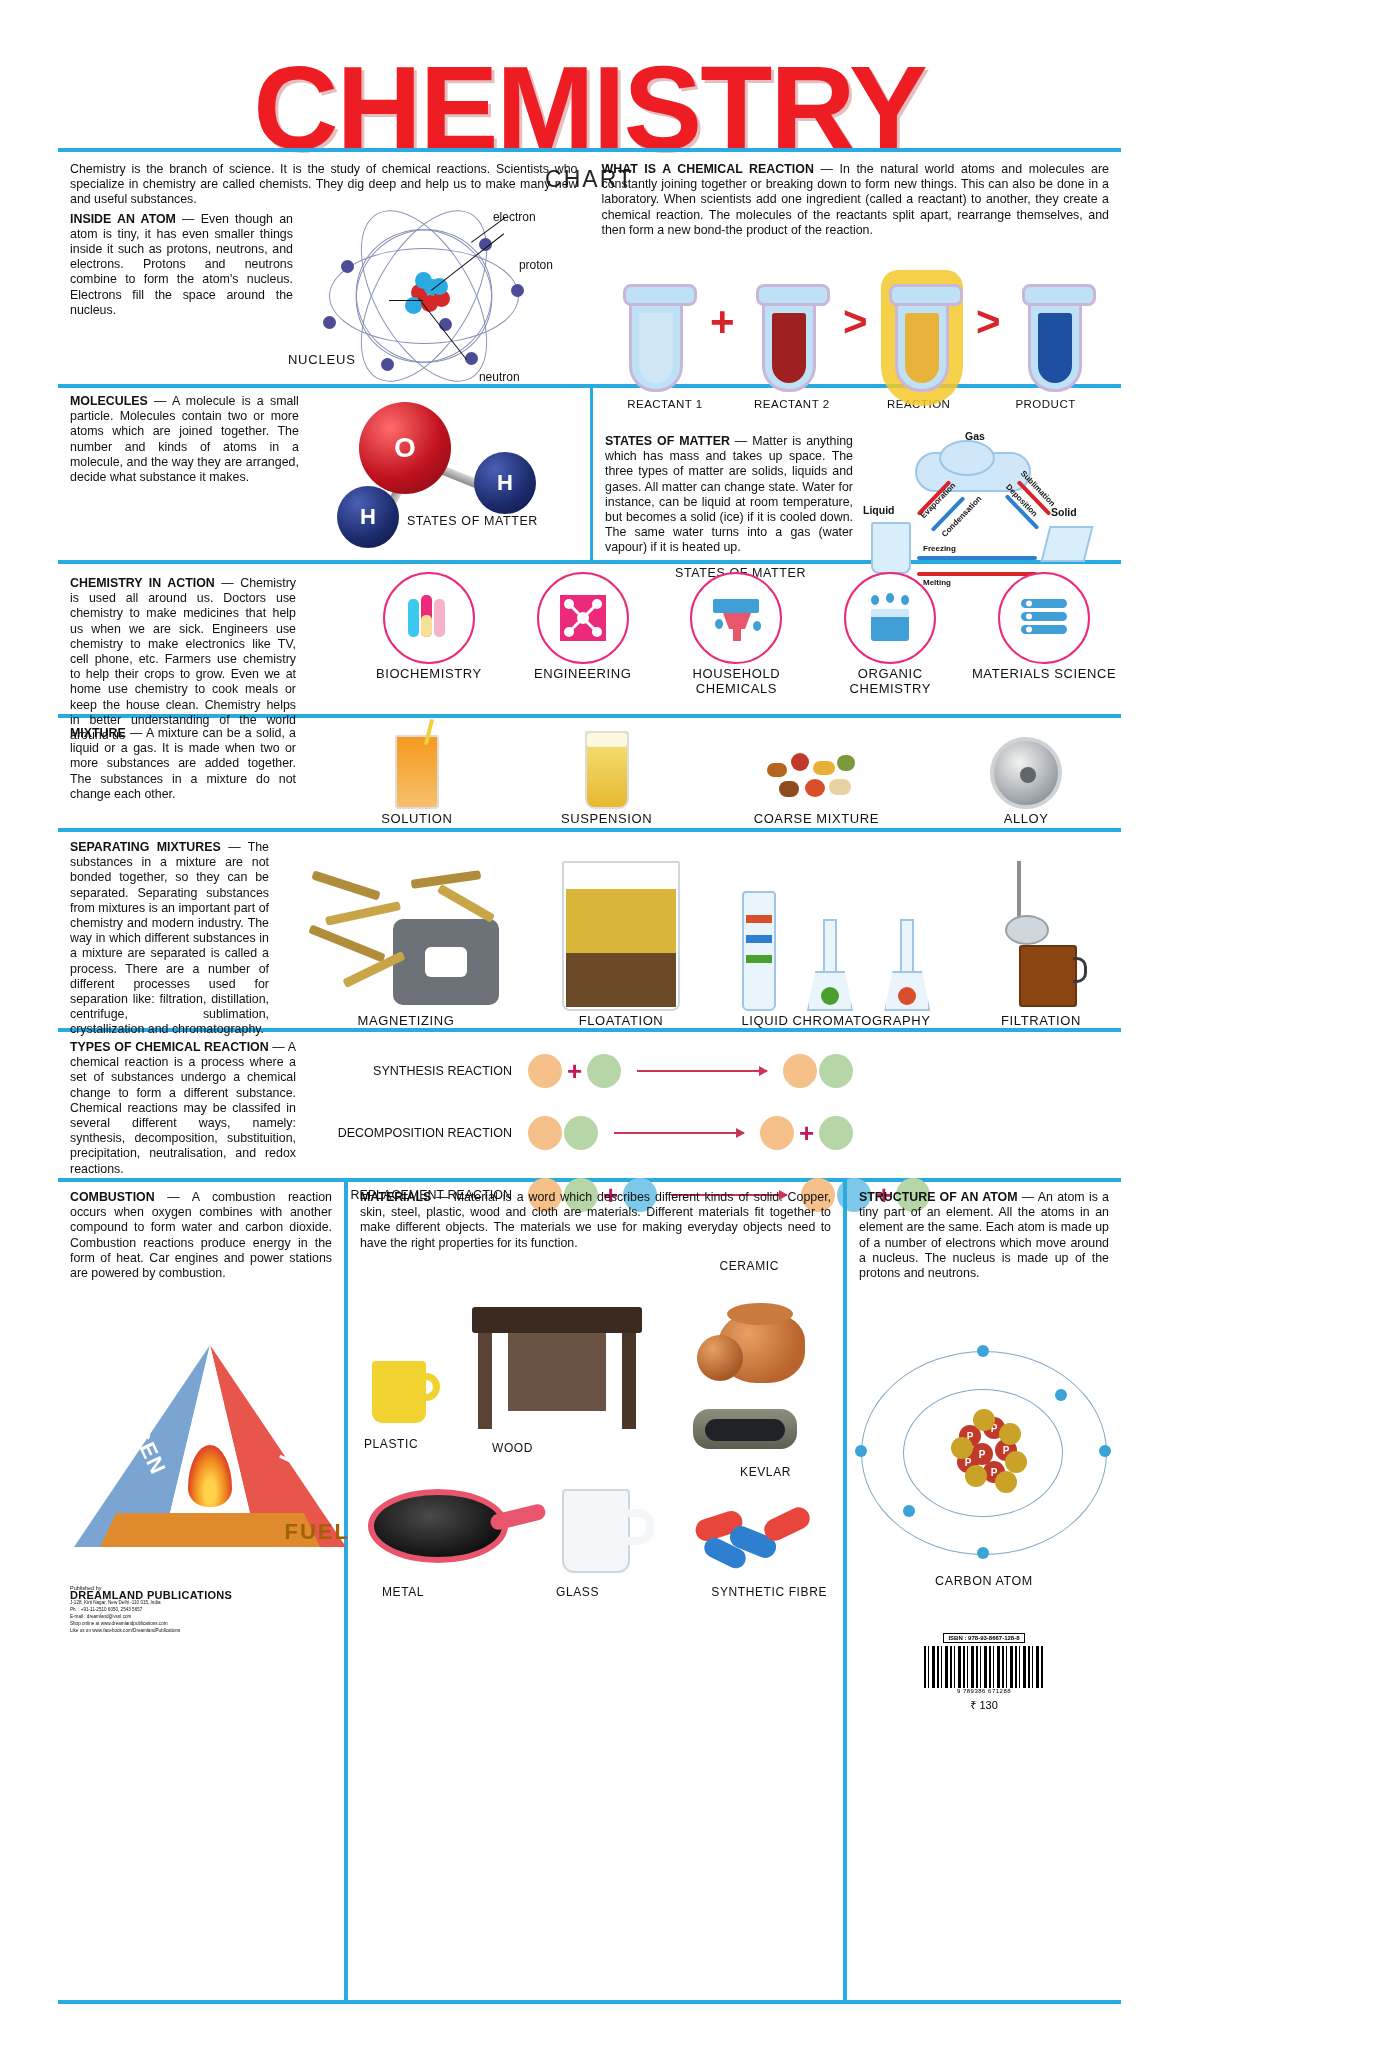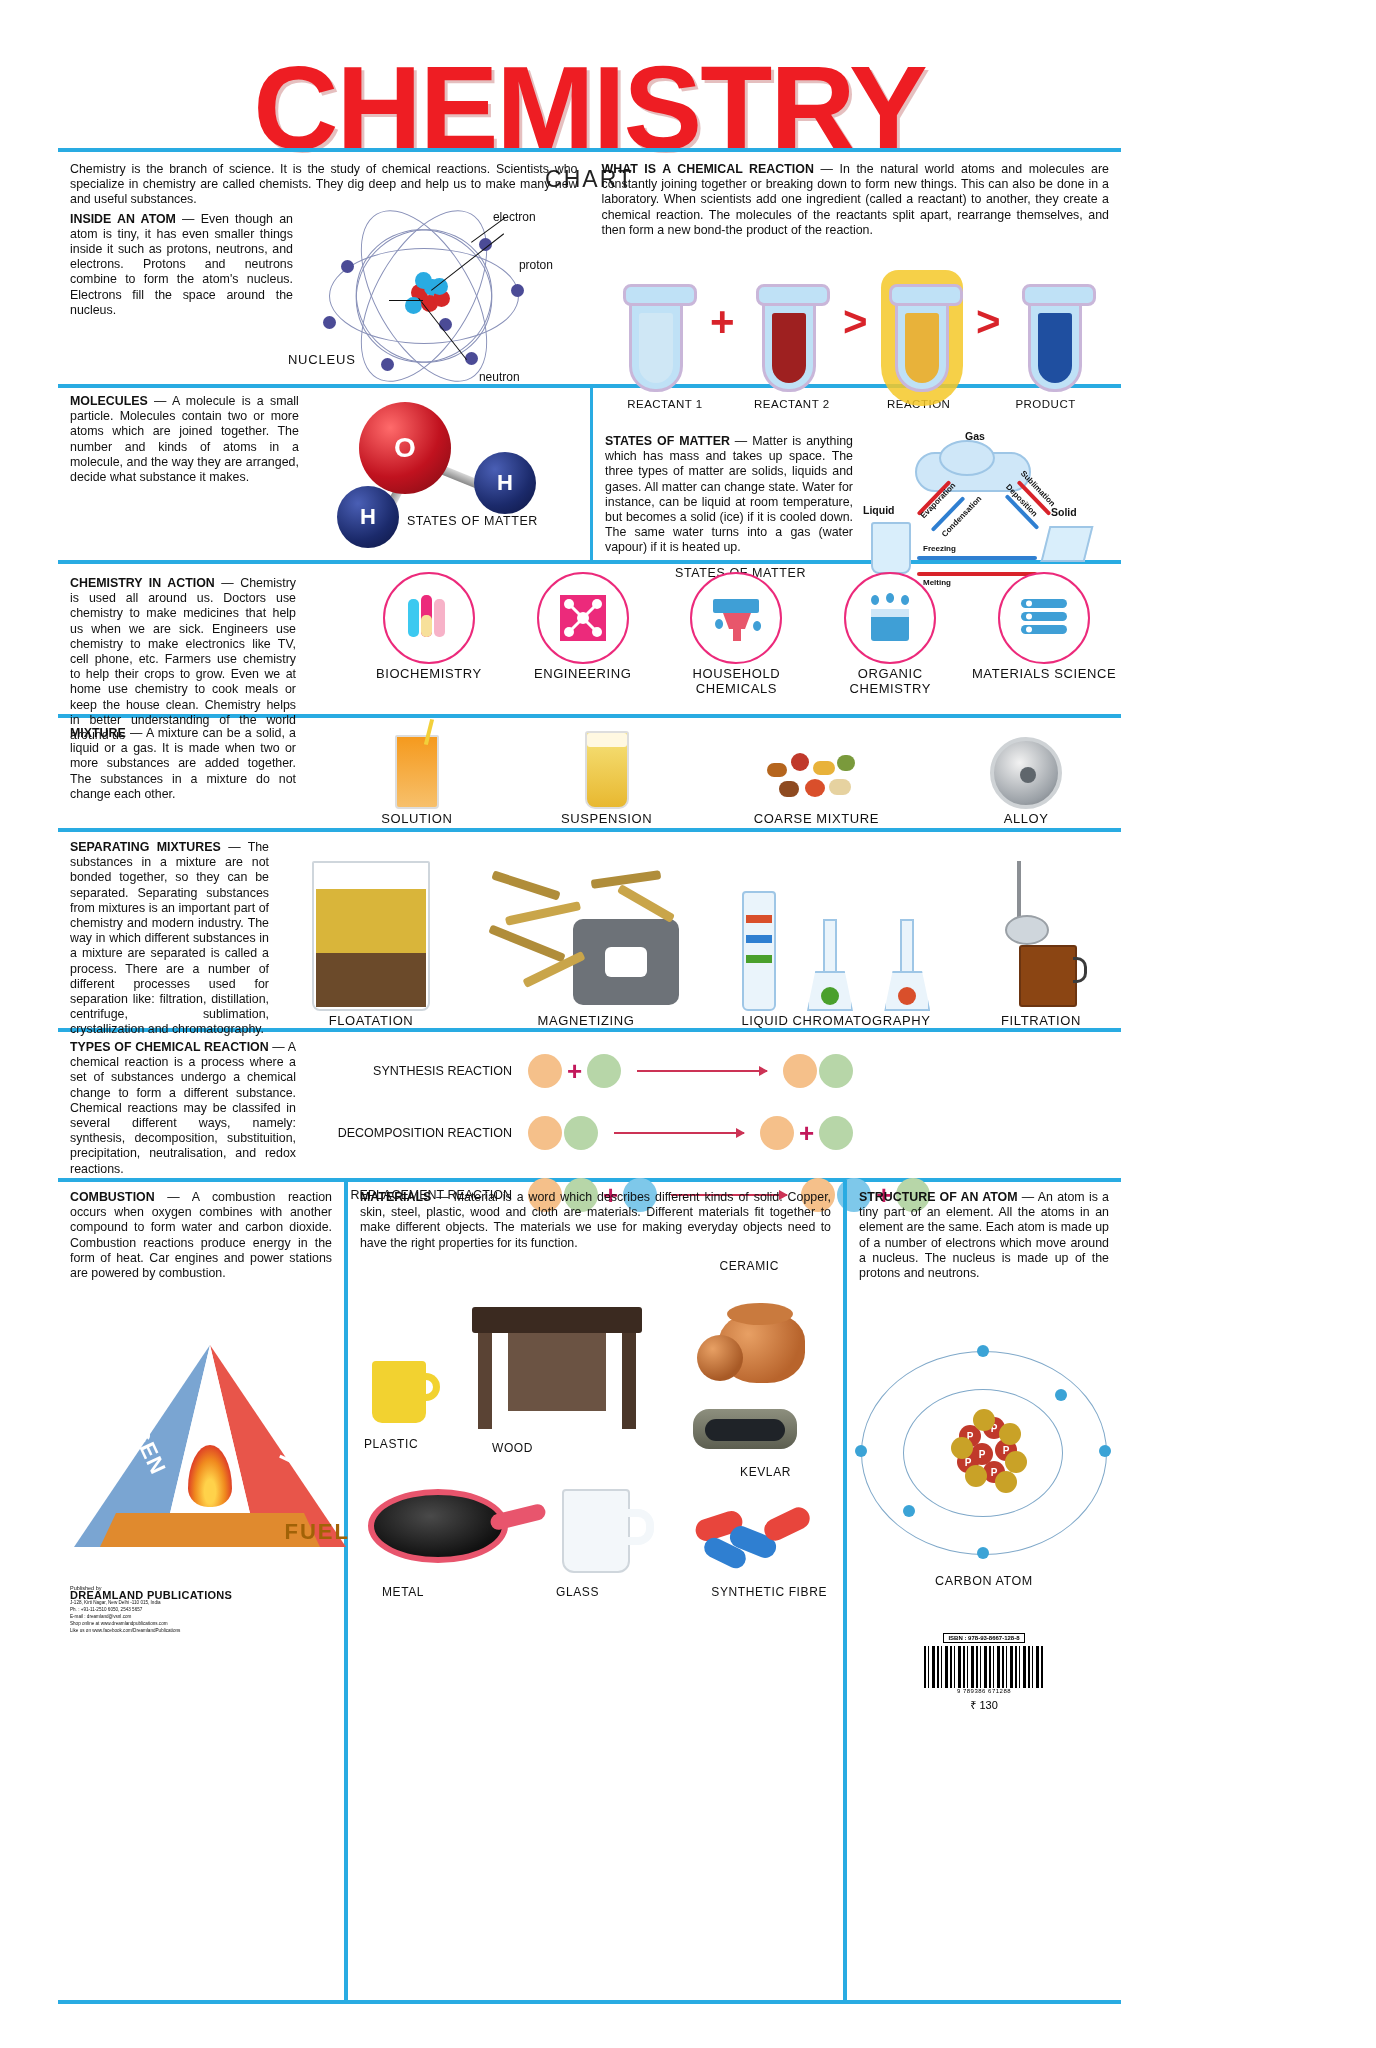--- a/index.html
+++ b/index.html
@@ -427,41 +427,41 @@
     <div class="row" style="height:198px;">
       <div class="cell" style="width:250px;">
         <div class="body-text">
           <b>SEPARATING MIXTURES</b>
           <span>—</span>
           <span>The substances in a mixture are not bonded together, so they can be separated. Separating substances from mixtures is an important part of chemistry and modern industry. The way in which different substances in a mixture are separated is called a process. There are a number of different processes used for separation like: filtration, distillation, centrifuge, sublimation, crystallization and chromatography.</span>
         </div>
       </div>
       <div style="flex:1; display:flex; justify-content:space-around; align-items:flex-end;">
 
-        <div style="width:180px; text-align:center;">
-          <div style="width:118px; height:150px; margin:0 auto; position:relative; background:#fff;
-                      border:2px solid #cfd6dc; border-radius:2px 2px 8px 8px;">
-            <div style="position:absolute; left:2px; right:2px; top:26px; bottom:56px; background:#d9b53a;"></div>
-            <div style="position:absolute; left:2px; right:2px; bottom:2px; height:54px; background:#6b4a2a;"></div>
-          </div>
-          <div class="cap">FLOATATION</div>
-        </div>
-
         <div style="width:250px; text-align:center;">
           <div style="width:210px; height:150px; margin:0 auto; position:relative;">
             <div style="position:absolute; left:92px; top:58px; width:106px; height:86px; background:#6d7278; border-radius:10px;"></div>
             <div style="position:absolute; left:124px; top:86px; width:42px; height:30px; background:#fff; border-radius:6px;"></div>
             <div style="position:absolute;left:10px;top:20px;width:70px;height:9px;background:#b08d3a;transform:rotate(18deg);border-radius:3px;"></div>
             <div style="position:absolute;left:24px;top:48px;width:76px;height:9px;background:#c9a54a;transform:rotate(-12deg);border-radius:3px;"></div>
             <div style="position:absolute;left:6px;top:78px;width:80px;height:9px;background:#b08d3a;transform:rotate(22deg);border-radius:3px;"></div>
             <div style="position:absolute;left:40px;top:104px;width:66px;height:9px;background:#c9a54a;transform:rotate(-26deg);border-radius:3px;"></div>
             <div style="position:absolute;left:110px;top:14px;width:70px;height:9px;background:#b08d3a;transform:rotate(-8deg);border-radius:3px;"></div>
             <div style="position:absolute;left:134px;top:38px;width:62px;height:9px;background:#c9a54a;transform:rotate(30deg);border-radius:3px;"></div>
           </div>
           <div class="cap">MAGNETIZING</div>
+        </div>
+
+        <div style="width:180px; text-align:center;">
+          <div style="width:118px; height:150px; margin:0 auto; position:relative; background:#fff;
+                      border:2px solid #cfd6dc; border-radius:2px 2px 8px 8px;">
+            <div style="position:absolute; left:2px; right:2px; top:26px; bottom:56px; background:#d9b53a;"></div>
+            <div style="position:absolute; left:2px; right:2px; bottom:2px; height:54px; background:#6b4a2a;"></div>
+          </div>
+          <div class="cap">FLOATATION</div>
         </div>
 
         <div style="width:250px; text-align:center;">
           <div style="width:220px; height:150px; margin:0 auto; position:relative; display:flex; align-items:flex-end; justify-content:space-around;">
             <div style="width:34px;height:120px;background:#eaf4fb;border:2px solid #9ec6e6;border-radius:4px 4px 6px 6px;position:relative;">
               <div style="position:absolute;left:2px;right:2px;top:22px;height:8px;background:#d94f2b;"></div>
               <div style="position:absolute;left:2px;right:2px;top:42px;height:8px;background:#2f7fd1;"></div>
               <div style="position:absolute;left:2px;right:2px;top:62px;height:8px;background:#4aa02c;"></div>
             </div>
             <div style="width:46px;height:92px;position:relative;">

